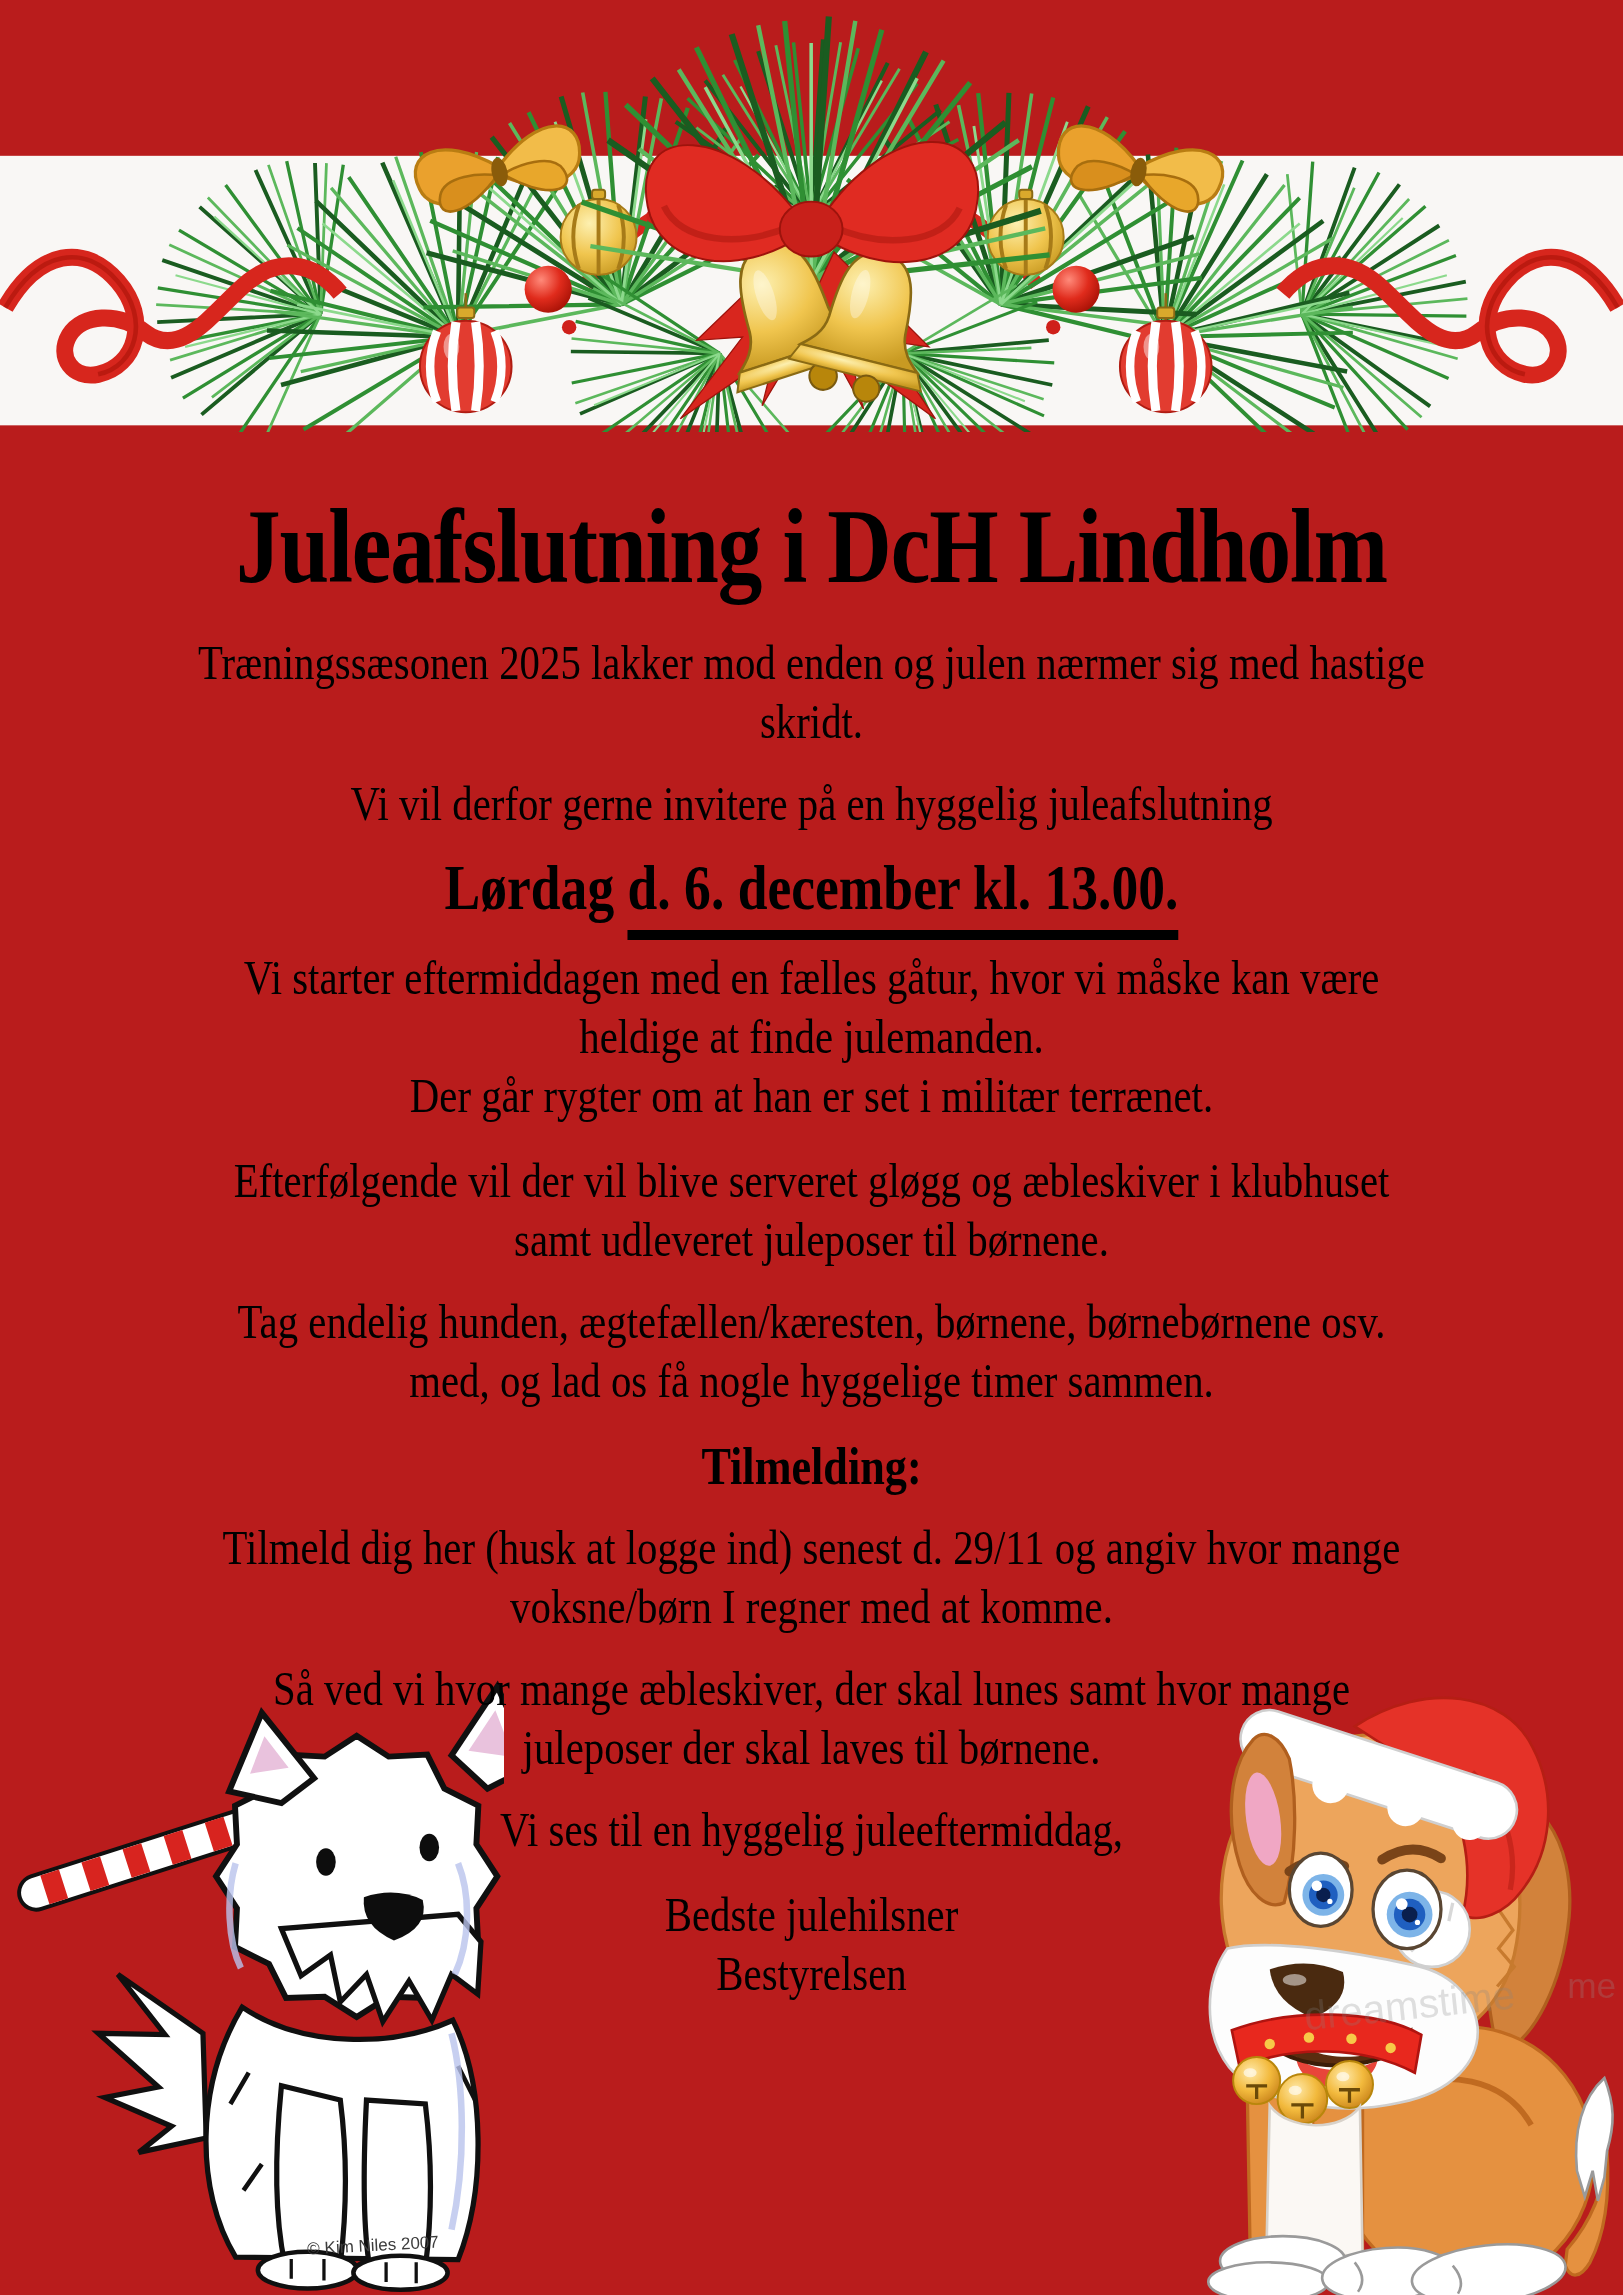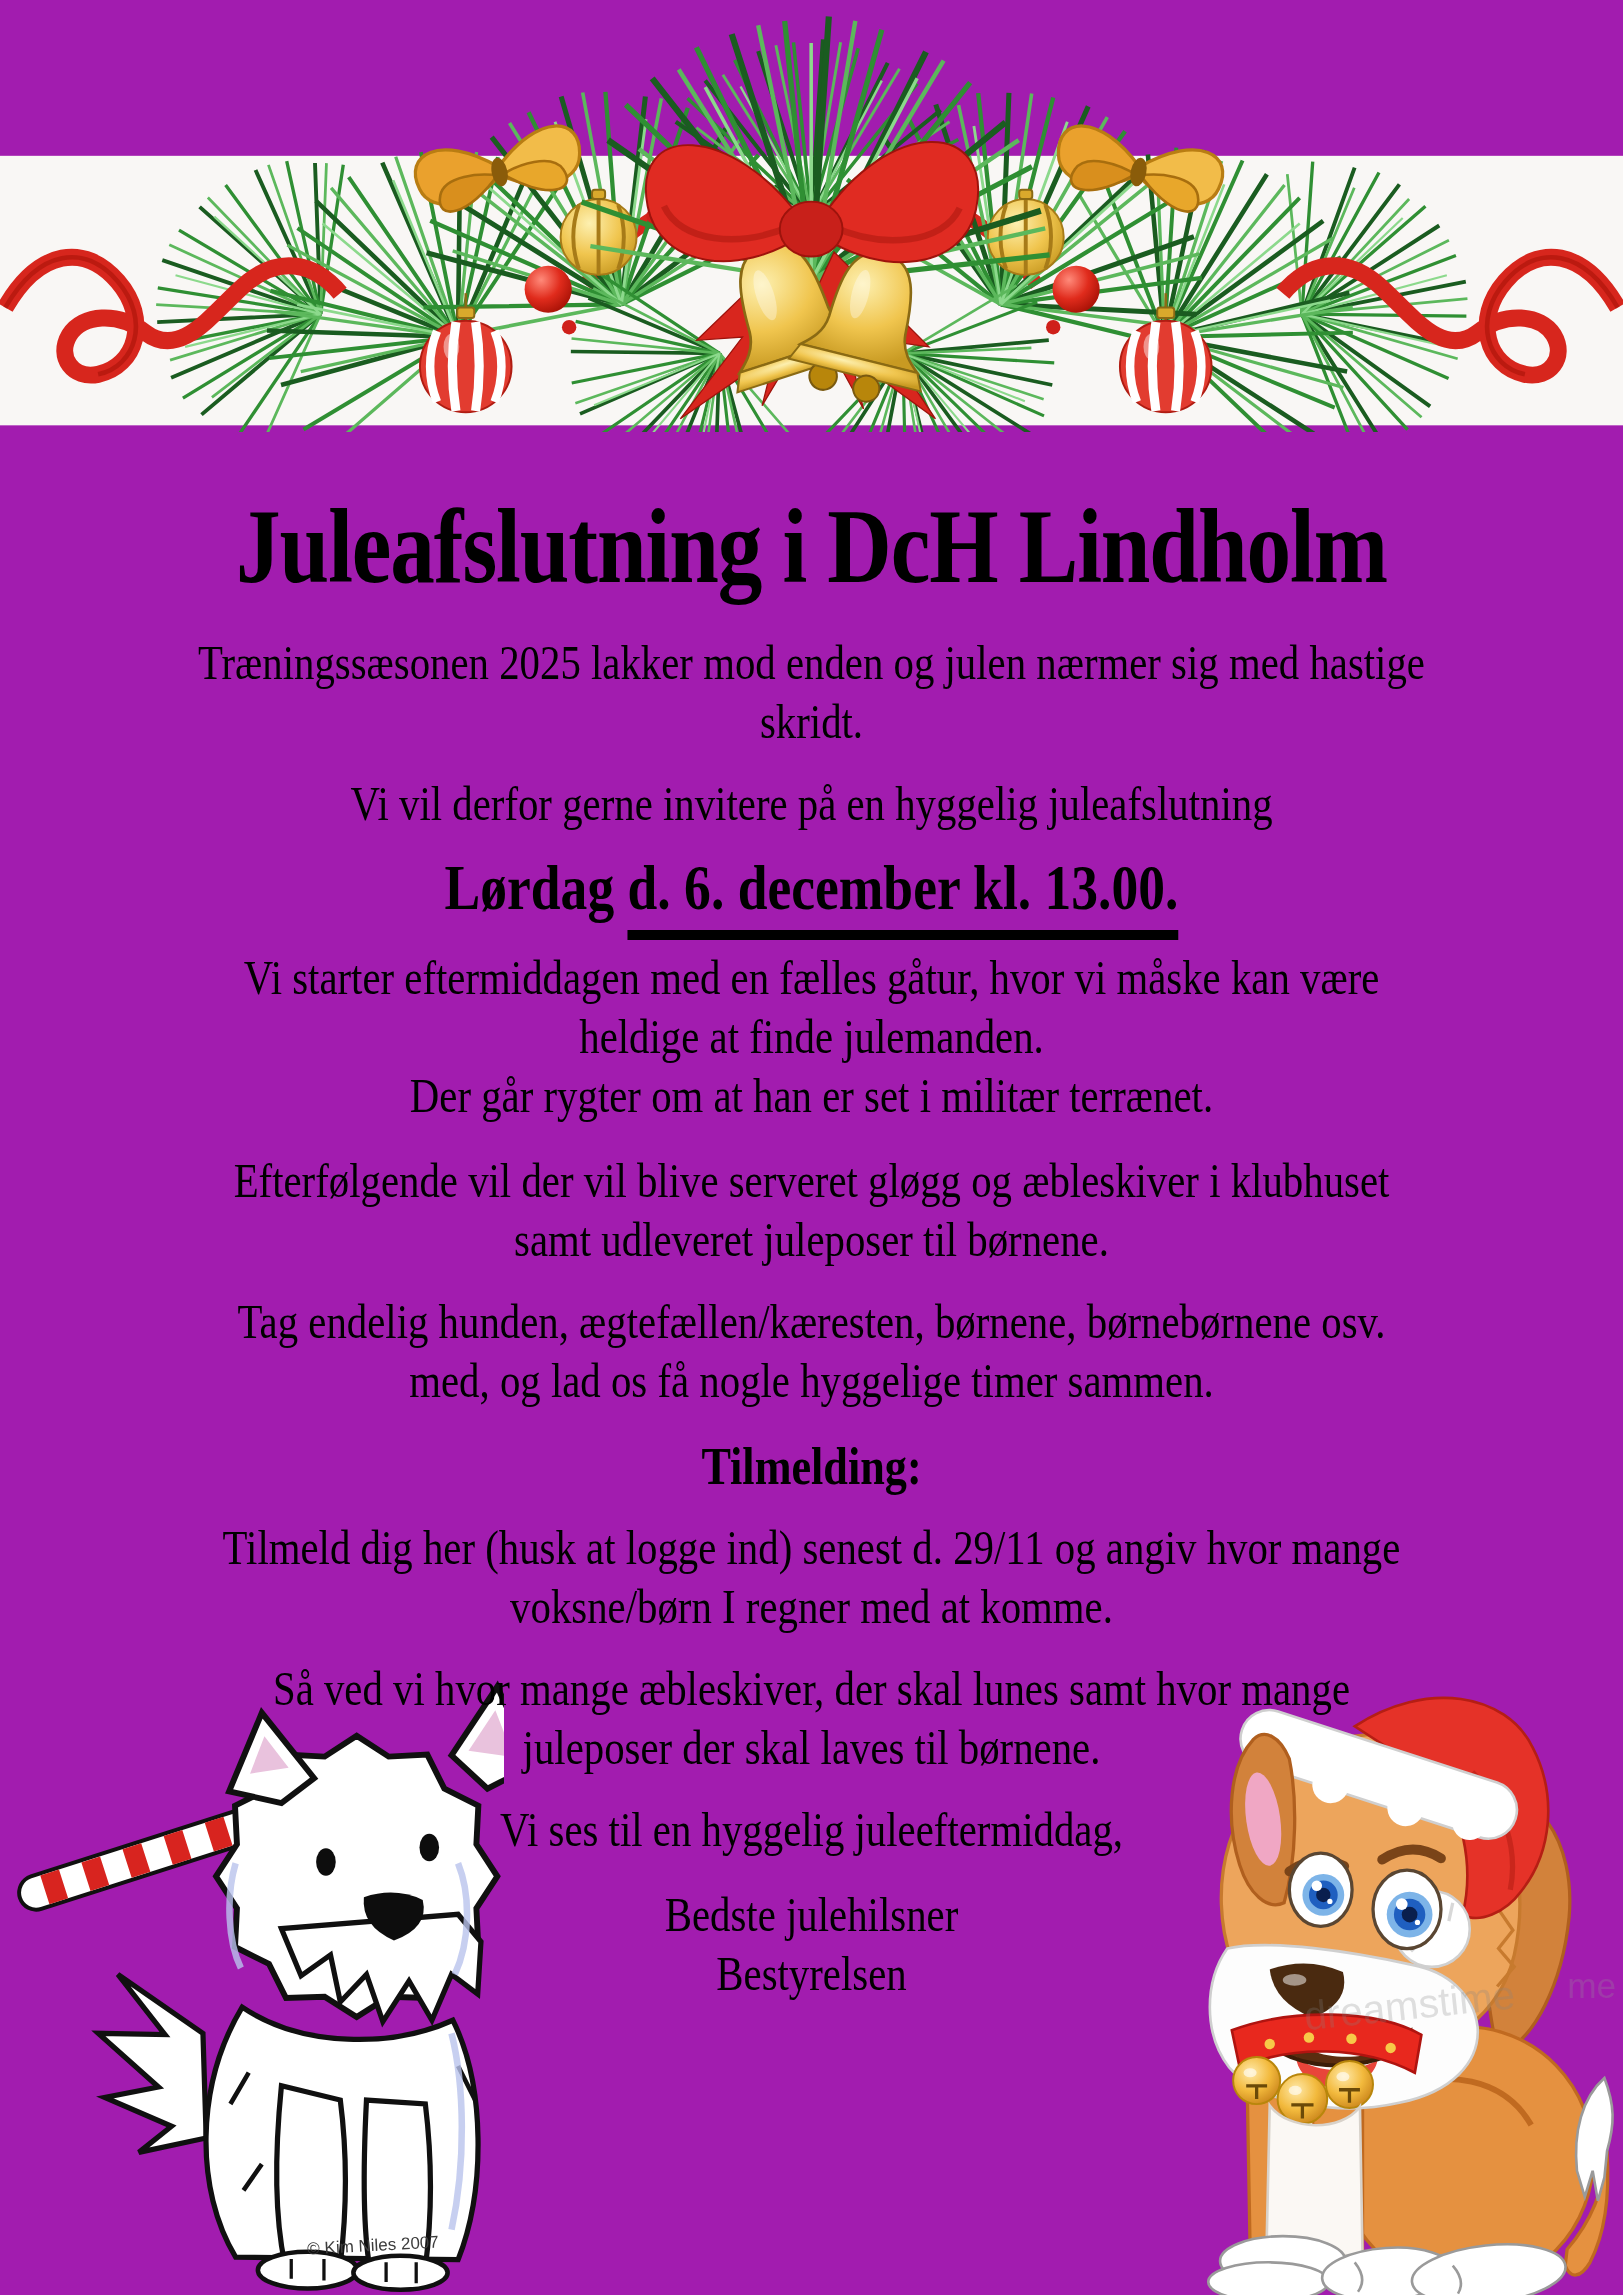--- a/index.html
+++ b/index.html
@@ -1,19 +1,19 @@
 <!DOCTYPE html>
 <html style="font-size:10.5px"><head>
 <meta charset="utf-8">
 <style>
   html,body{margin:0;padding:0;background:#ffffff;}
   .page{
     position:relative;
     width:1623px;height:2295px;
-    background:#a21caf;
+    background:#b91c1c;
     font-family:"Liberation Serif",serif;
     color:#000;
     overflow:hidden;
   }
   .garland{display:block;width:1623px;height:432px;}
   .content{position:relative;z-index:2;text-align:center;}
   .tx{transform:scaleX(.85);transform-origin:50% 50%;}
   h1.title{
     margin:58px 0 0 0;
     font-size:105px;line-height:114px;font-weight:bold;

